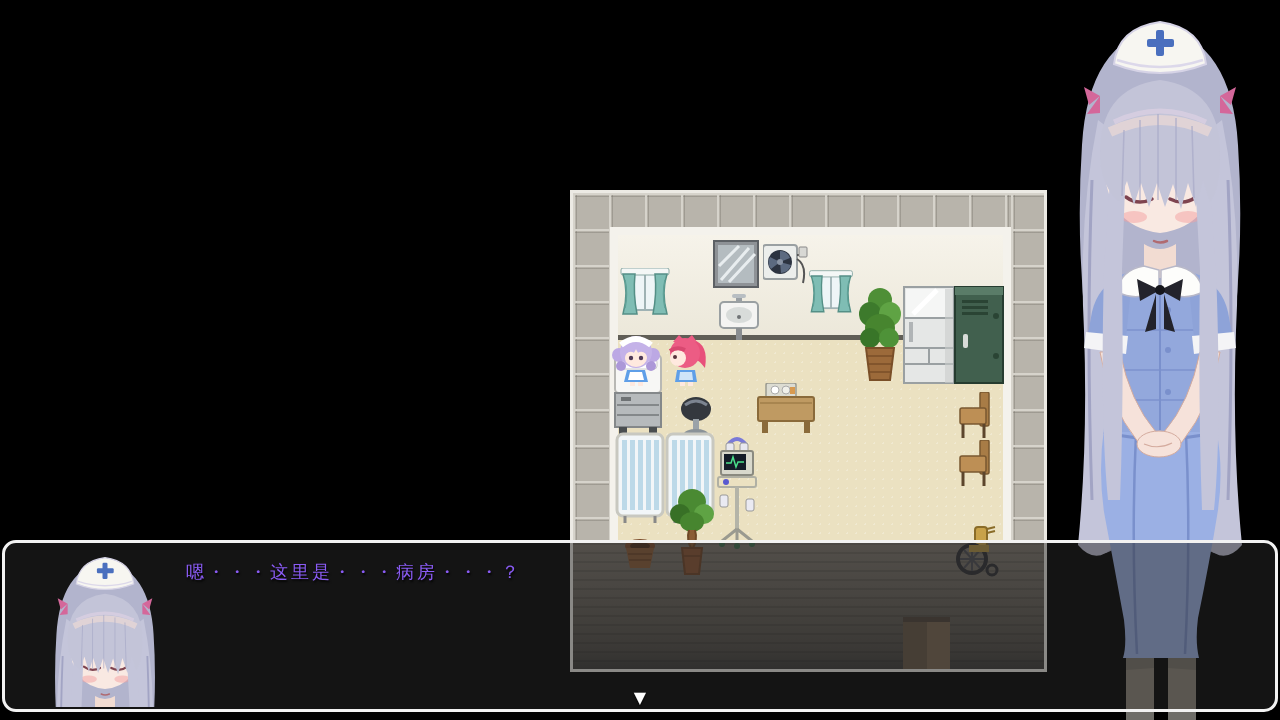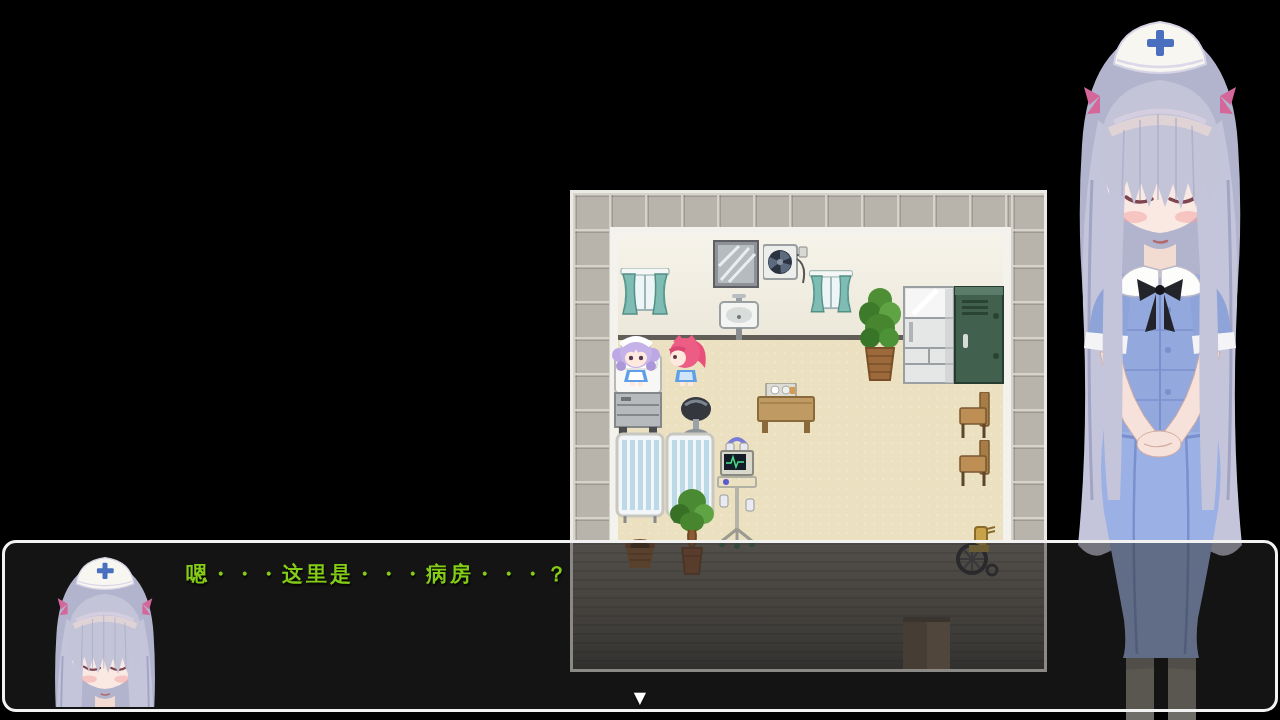--- a/index.html
+++ b/index.html
@@ -31,21 +31,21 @@
          linear-gradient(#7d766c,#6b655d 35%,#5d5850 60%,#4c4843 85%,#3a3835);}
   .obj{position:absolute;}
   .obj svg{display:block;width:100%;height:100%;}
   
   .nurse-main{position:absolute;left:1040px;top:0;width:240px;height:720px;}
   
   .dialog{position:absolute;left:2px;top:540px;width:1270px;height:166px;
         border:3px solid #f2f2f2;border-radius:14px;background:rgba(40,40,40,.5);}
   .dlg-portrait{position:absolute;left:24px;top:6px;width:152px;height:158px;overflow:hidden;}
   .dlg-portrait svg{display:block;width:152px;height:160px;}
-  .dlg-text{position:absolute;left:181px;top:17px;color:#84cc16;font-size:21px;font-weight:bold;
+  .dlg-text{position:absolute;left:181px;top:17px;color:#8b5cf6;font-size:18px;font-weight:normal;
         letter-spacing:3px;text-shadow:1px 2px 2px rgba(0,0,0,.85);white-space:nowrap;}
   .continue-arrow{position:absolute;left:626px;top:690px;width:28px;text-align:center;
         color:#fff;font-size:16px;line-height:16px;text-shadow:0 1px 2px #000;}
 </style>
 </head>
 <body>
 
 <svg width="0" height="0" style="position:absolute">
 <defs>
 <g id="nurse-fig">

